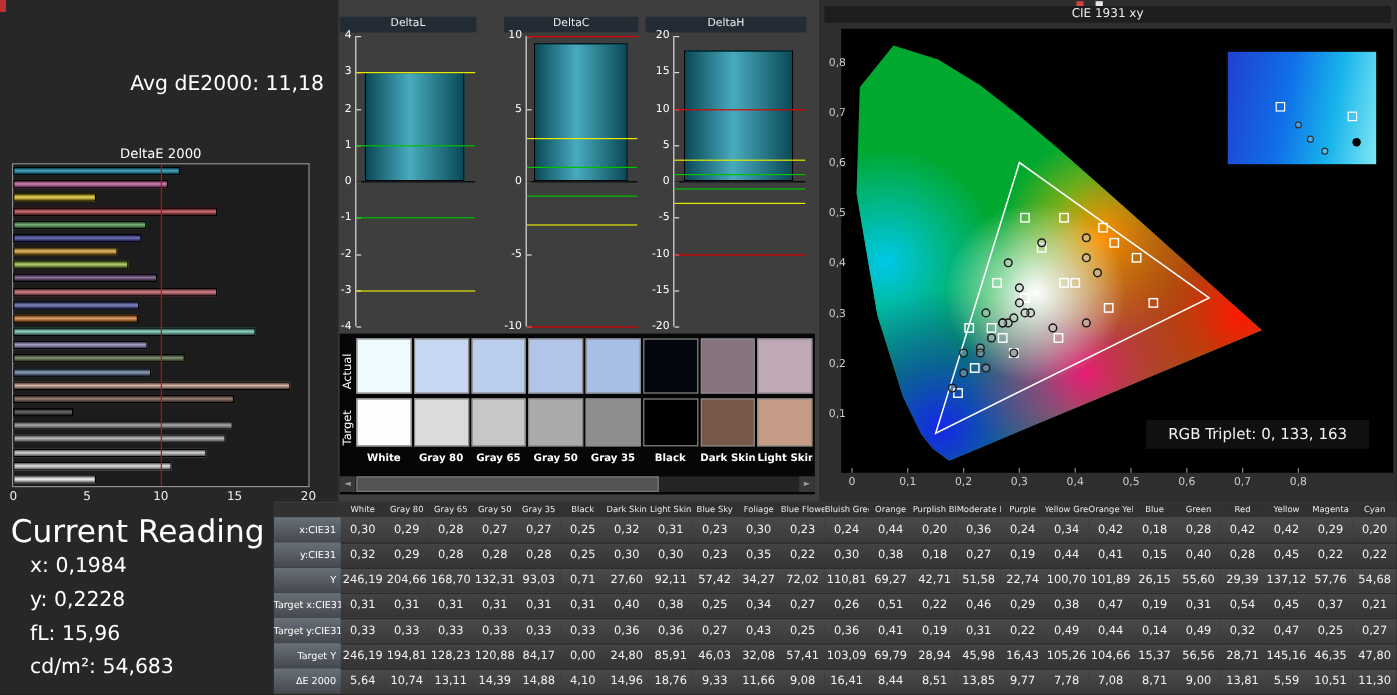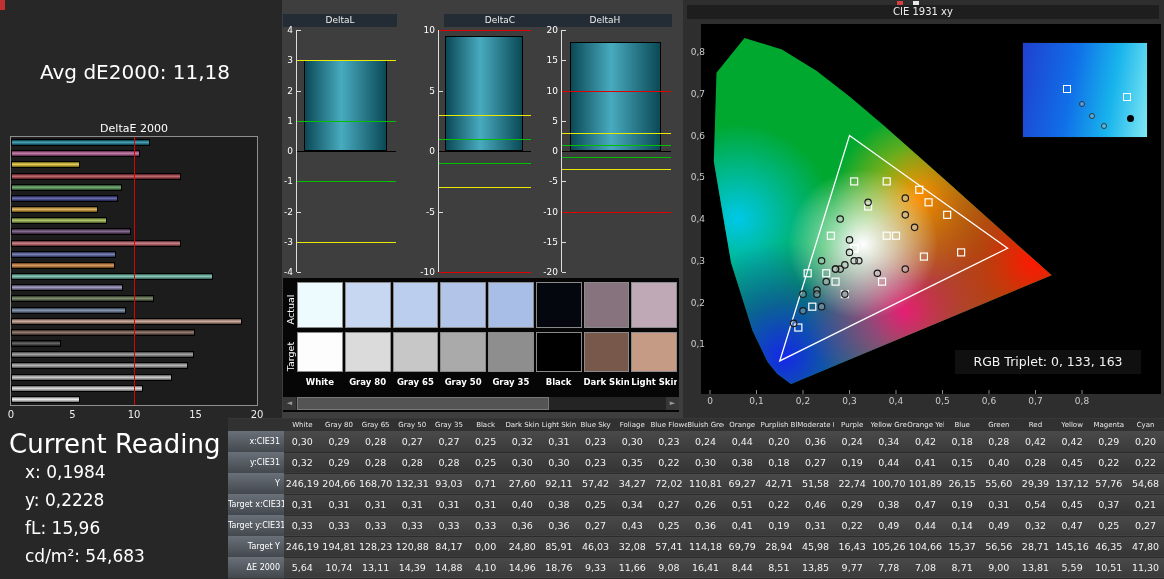--- a/index.html
+++ b/index.html
@@ -6,21 +6,21 @@
   html,body{background:#151515}
   .screen{position:relative;width:1164px;height:579px;background:#272727;font-family:"DejaVu Sans",sans-serif;color:#fff;overflow:hidden}
   .bg-mid{position:absolute;left:282px;top:0;width:401px;height:418px;background:#3E3E3E}
   .bg-cie{position:absolute;left:683px;top:0;width:482px;height:418px;background:#2E2E2E}
   .bg-bottom{position:absolute;left:228px;top:418px;width:936px;height:161px;background:#383838}
   .corner-mark{position:absolute;left:0;top:0;width:5px;height:10px;background:#C03030}
   .top-mark-red{position:absolute;left:897px;top:1px;width:6px;height:7px;background:#D24040}
   .top-mark-white{position:absolute;left:913px;top:1px;width:6px;height:7px;background:#E8E8E8}
 
   .app-title{position:absolute;left:12px;top:14px;font-size:25px;letter-spacing:.5px}
-  .stat{position:absolute;left:0;width:270px;text-align:center;font-size:20px}
+  .stat{position:absolute;left:0;width:270px;text-align:right;font-size:17px}
   .stat.avg{top:60px}.stat.max{top:88px}
 
   .de-title{position:absolute;left:10px;top:122px;width:248px;text-align:center;font-size:11px}
   .de-plot{position:absolute;left:10px;top:136px;width:248px;height:270px;background:#1C1C1C;border:1px solid #8F8F8F}
   .de-bar{position:absolute;left:0;height:7px;border:1px solid #000;background-image:linear-gradient(to bottom,rgba(0,0,0,.55),rgba(255,255,255,.28) 45%,rgba(0,0,0,.55))}
   .de-vline{position:absolute;top:0;bottom:0;width:1px}
   .de-vline.dash{background:none!important}
   .de-xaxis{position:absolute;left:10px;top:409px;width:250px;height:13px;font-size:10px;color:#EEE}
   .de-xaxis span{position:absolute;transform:translateX(-50%)}
 
@@ -149,21 +149,21 @@
           <div class="hline" style="top: 121px; background: rgb(0, 0, 0);"></div>
           <div class="vbar" style="left: 7%; width: 84%; top: 30.25px; height: 90.75px; background-color: rgb(21, 147, 173);"></div>
           <div class="hline" style="top: 90.75px; background: rgb(0, 192, 0);"></div>
           <div class="hline" style="top: 151.25px; background: rgb(0, 192, 0);"></div>
           <div class="hline" style="top: 30.25px; background: rgb(232, 232, 0);"></div>
           <div class="hline" style="top: 211.75px; background: rgb(232, 232, 0);"></div>
         </div>
       </div>
   </div>
   <div class="vchart" style="left:420px;width:112px">
-    <div class="vchart-title" style="width: 100%; margin-left: 24px;">DeltaC</div>
+    <div class="vchart-title" style="width: 100%;">DeltaC</div>
     <div class="vchart-body">
         <div class="vchart-ylabels" style="width: 18px;">
           <div class="ytick" style="top: -2px; width: 15px;">10</div>
           <div class="ytick" style="top: 58.5px; width: 15px;">5</div>
           <div class="ytick" style="top: 119px; width: 15px;">0</div>
           <div class="ytick" style="top: 179.5px; width: 15px;">-5</div>
           <div class="ytick" style="top: 240px; width: 15px;">-10</div>
         </div>
         <div class="vchart-plot" style="left: 18px; width: 93px;">
           <div class="ytickmark" style="top: 0px;"></div>
@@ -588,21 +588,21 @@
           <td>194,81</td>
           <td>128,23</td>
           <td>120,88</td>
           <td>84,17</td>
           <td>0,00</td>
           <td>24,80</td>
           <td>85,91</td>
           <td>46,03</td>
           <td>32,08</td>
           <td>57,41</td>
-          <td>114,18</td>
+          <td>103,09</td>
           <td>69,79</td>
           <td>28,94</td>
           <td>45,98</td>
           <td>16,43</td>
           <td>105,26</td>
           <td>104,66</td>
           <td>15,37</td>
           <td>56,56</td>
           <td>28,71</td>
           <td>145,16</td>

